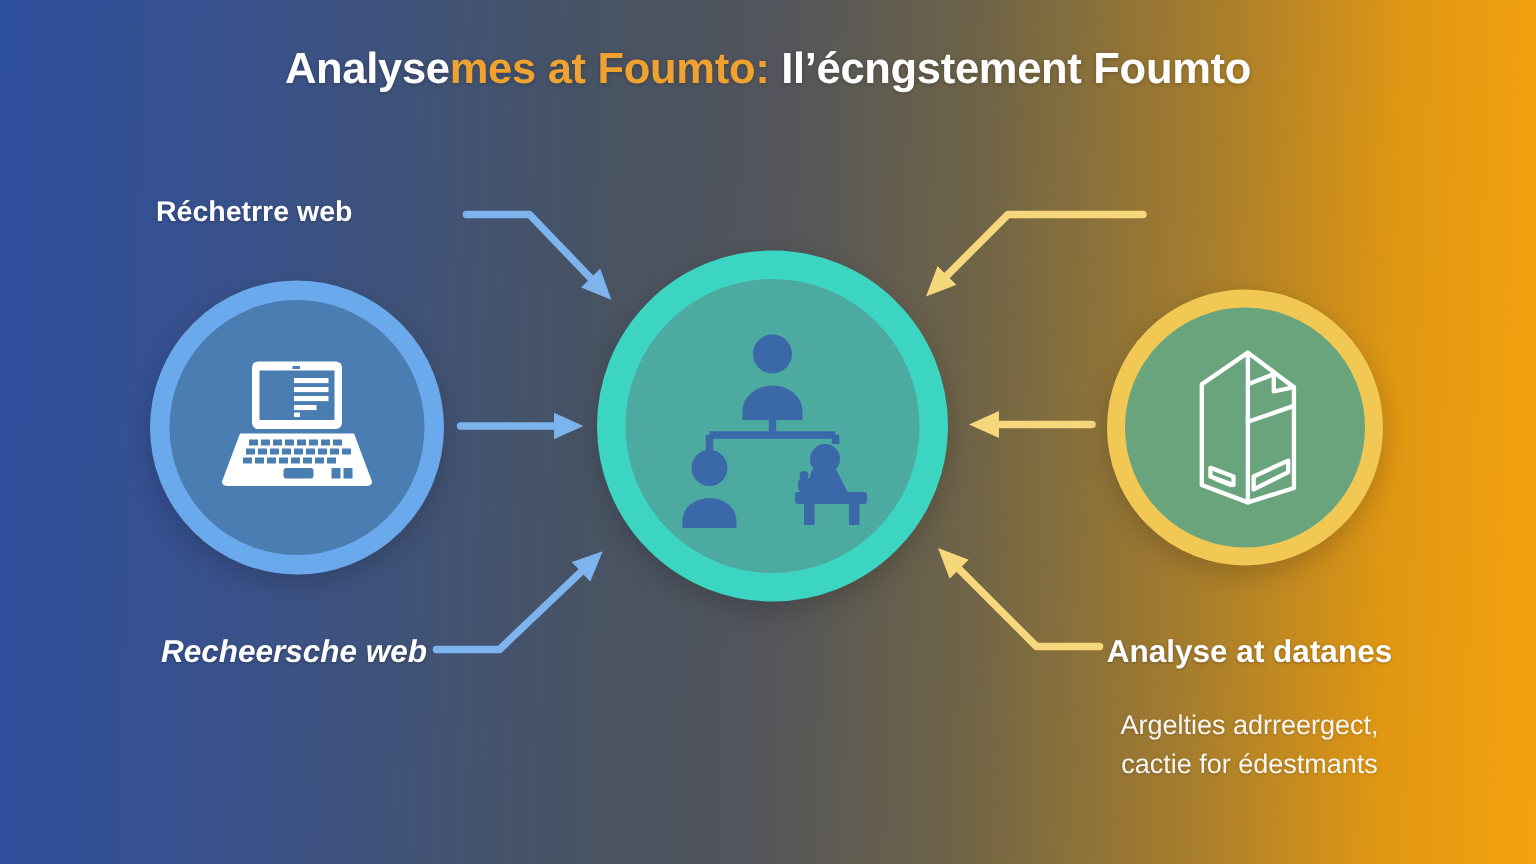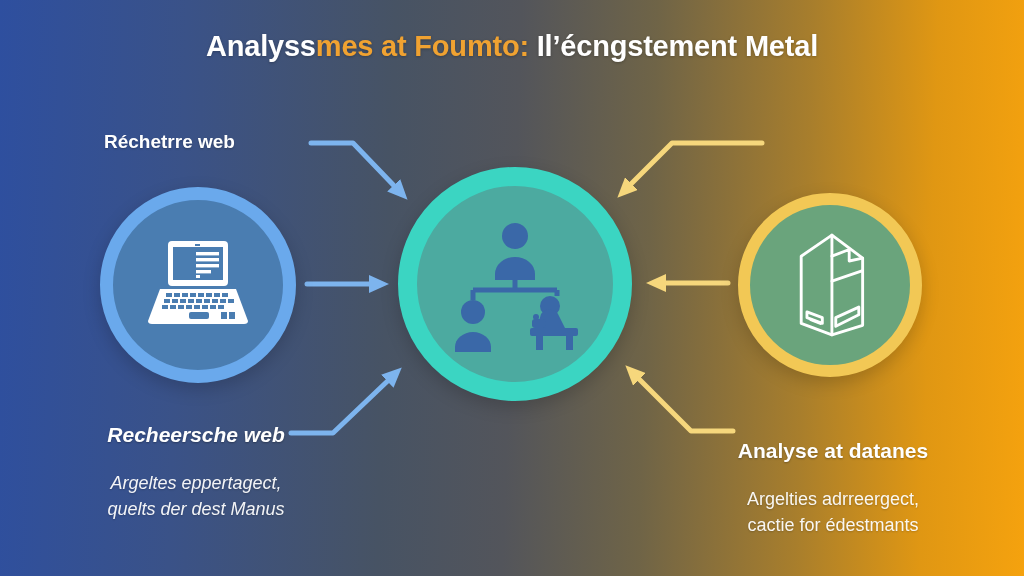--- a/index.html
+++ b/index.html
@@ -33,36 +33,36 @@
     left:398px;top:167px;width:234px;height:234px;
     background:#4caaa0;border:19px solid #3bd5c2;box-sizing:border-box;
   }
   .circle-right{
     left:738px;top:193px;width:184px;height:184px;
     background:#6aa47c;border:12px solid #f2c855;box-sizing:border-box;
   }
   .col{position:absolute;text-align:center;}
   .col-left{left:66px;top:423px;width:260px;font-style:italic;}
   .col-center{left:371px;top:423px;width:280px;}
-  .col-right{left:703px;top:423px;width:260px;margin-top:16px;}
+  .col-right{left:703px;top:423px;width:260px;}
   .col .heading{
     font-size:21px;font-weight:700;margin-bottom:24px;
     text-shadow:0 1px 2px rgba(0,0,0,.3);
   }
   .col .desc{
     font-size:18px;line-height:1.42;color:rgba(255,255,255,.94);
     white-space:pre-line;text-shadow:0 1px 2px rgba(0,0,0,.2);
   }
 </style>
 </head>
 <body>
 
 <div class="canvas">
 
-  <h1 class="title"><span>Analyss</span><span class="accent">mes at Foumto:</span><span> Il’écngstement Metal</span></h1>
+  <h1 class="title"><span>Analyse</span><span class="accent">mes at Foumto:</span><span> Il’écngstement Foumto</span></h1>
 
   <div class="callout callout-tl">Réchetrre web</div>
 
   <svg class="connectors" width="1024" height="576" viewBox="0 0 1024 576">
     <defs>
       <marker id="mb" markerUnits="strokeWidth" markerWidth="4.2" markerHeight="3.6" refX="2.4" refY="1.8" orient="auto">
         <path d="M0,0 L4,1.8 L0,3.6 Z" fill="#7db4ee"></path>
       </marker>
       <marker id="my" markerUnits="strokeWidth" markerWidth="4.2" markerHeight="3.6" refX="2.4" refY="1.8" orient="auto">
         <path d="M0,0 L4,1.8 L0,3.6 Z" fill="#f6d77c"></path>
@@ -150,22 +150,20 @@
         <path d="M52,54 L84,43"></path>
         <path d="M56,92 L80,81 L80,89 L56,101 Z"></path>
         <path d="M26,86 L42,92 L42,98 L26,92 Z"></path>
         <path d="M30,94 L40,98"></path>
       </g>
     </svg>
   </div>
 
   <div class="col col-left">
     <div class="heading">Recheersche web</div>
-    <div class="desc">Argeltes eppertagect,
-quelts der dest Manus</div>
   </div>
 
 
   <div class="col col-right">
     <div class="heading">Analyse at datanes</div>
     <div class="desc">Argelties adrreergect,
 cactie for édestmants</div>
   </div>
 
 </div>

